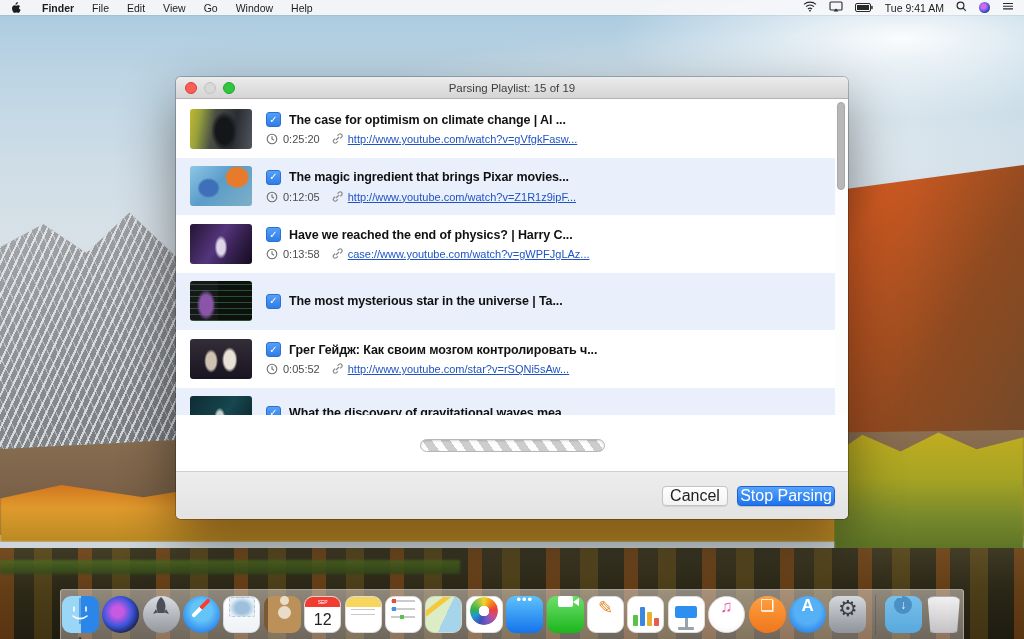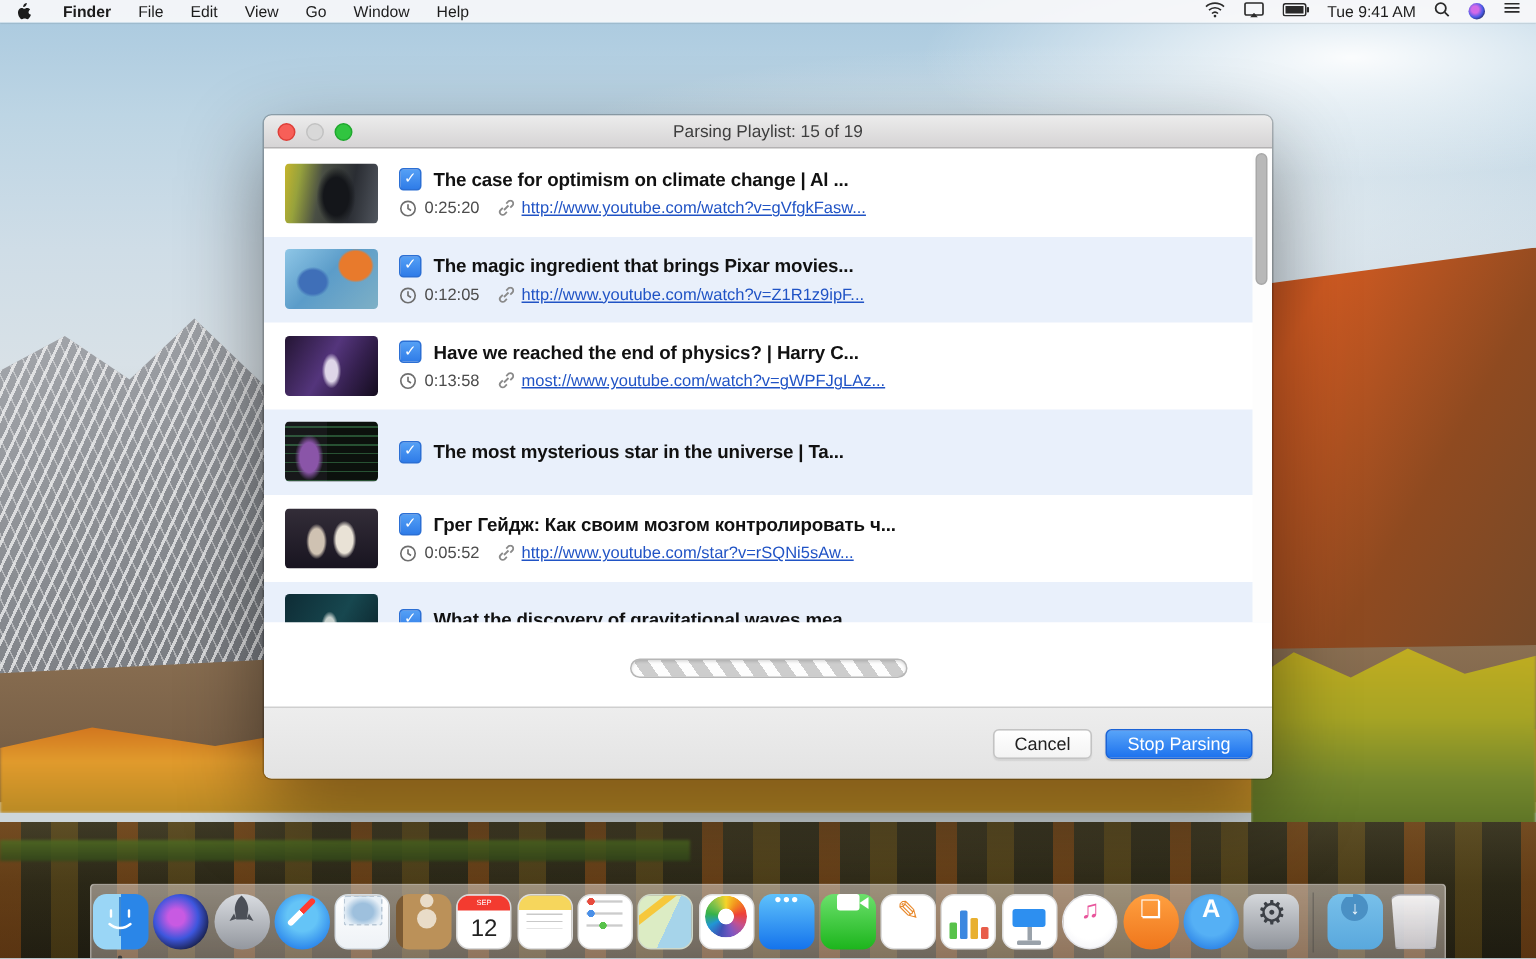--- a/index.html
+++ b/index.html
@@ -105,21 +105,21 @@
     background:#b8b8b8; border:1px solid #a8a8a8; }
 
   .progress-zone { position:absolute; left:0; top:338px; width:672px; height:56px; background:#fff; }
   .pbar { position:absolute; left:244px; top:24px; width:185px; height:13px; border-radius:7px;
     border:1px solid #b6b6b6;
     background:repeating-linear-gradient(55deg, #fdfdfd 0 7px, #cdcdcd 7px 15px);
     box-shadow:inset 0 1px 2px rgba(0,0,0,.15); }
 
   .footer { position:absolute; left:0; bottom:0; width:672px; height:48px;
     background:linear-gradient(180deg,#ededed,#e3e3e3); border-top:1px solid #cfcfcf; }
-  .btn { position:absolute; top:14px; height:20px; border-radius:4px; font-size:12px;
+  .btn { position:absolute; top:14px; height:20px; border-radius:4px; font-size:16px;
     display:flex; align-items:center; justify-content:center; cursor:default; }
   .btn-cancel { right:120px; width:66px; background:linear-gradient(180deg,#ffffff,#f3f3f3);
     border:1px solid #c3c3c3; color:#222; box-shadow:0 1px 1px rgba(0,0,0,.08); }
   .btn-stop { right:13px; width:98px; background:linear-gradient(180deg,#58a4f8,#1d72ee);
     border:1px solid #1b63d6; color:#fff; box-shadow:0 1px 1px rgba(0,0,0,.15); }
 
   
   .dock { position:absolute; left:60px; right:60px; bottom:0; height:50px;
     background:linear-gradient(180deg, rgba(225,214,205,.55), rgba(210,195,185,.45));
     border:1px solid rgba(255,255,255,.35); border-bottom:none; border-radius:3px 3px 0 0;
@@ -332,21 +332,21 @@
                   <circle cx="6" cy="6" r="4.8"></circle>
                   <path d="M6 3.2V6l2 1.3"></path>
                 </svg>
               </span>
             <span class="dur">0:13:58</span>
             <span class="li-icon">
                 <svg width="12" height="12" viewBox="0 0 12 12" fill="none" stroke="#8a8a8a" stroke-width="1.2">
                   <path d="M5 7l3-3M4.2 5.6L2.8 7a1.9 1.9 0 102.7 2.7l1.4-1.4M6.5 2.7l1.4-1.4a1.9 1.9 0 112.7 2.7L9.2 5.4"></path>
                 </svg>
               </span>
-            <span class="url">most://www.youtube.com/watch?v=gWPFJgLAz...</span>
+            <span class="url">case://www.youtube.com/watch?v=gWPFJgLAz...</span>
           </div>
         </div>
       </div>
 
       <div class="row alt">
         <div class="thumb t4"></div>
         <div class="meta">
           <div class="line1">
             <span class="checkbox">
                 <span class="chk">✓</span>

